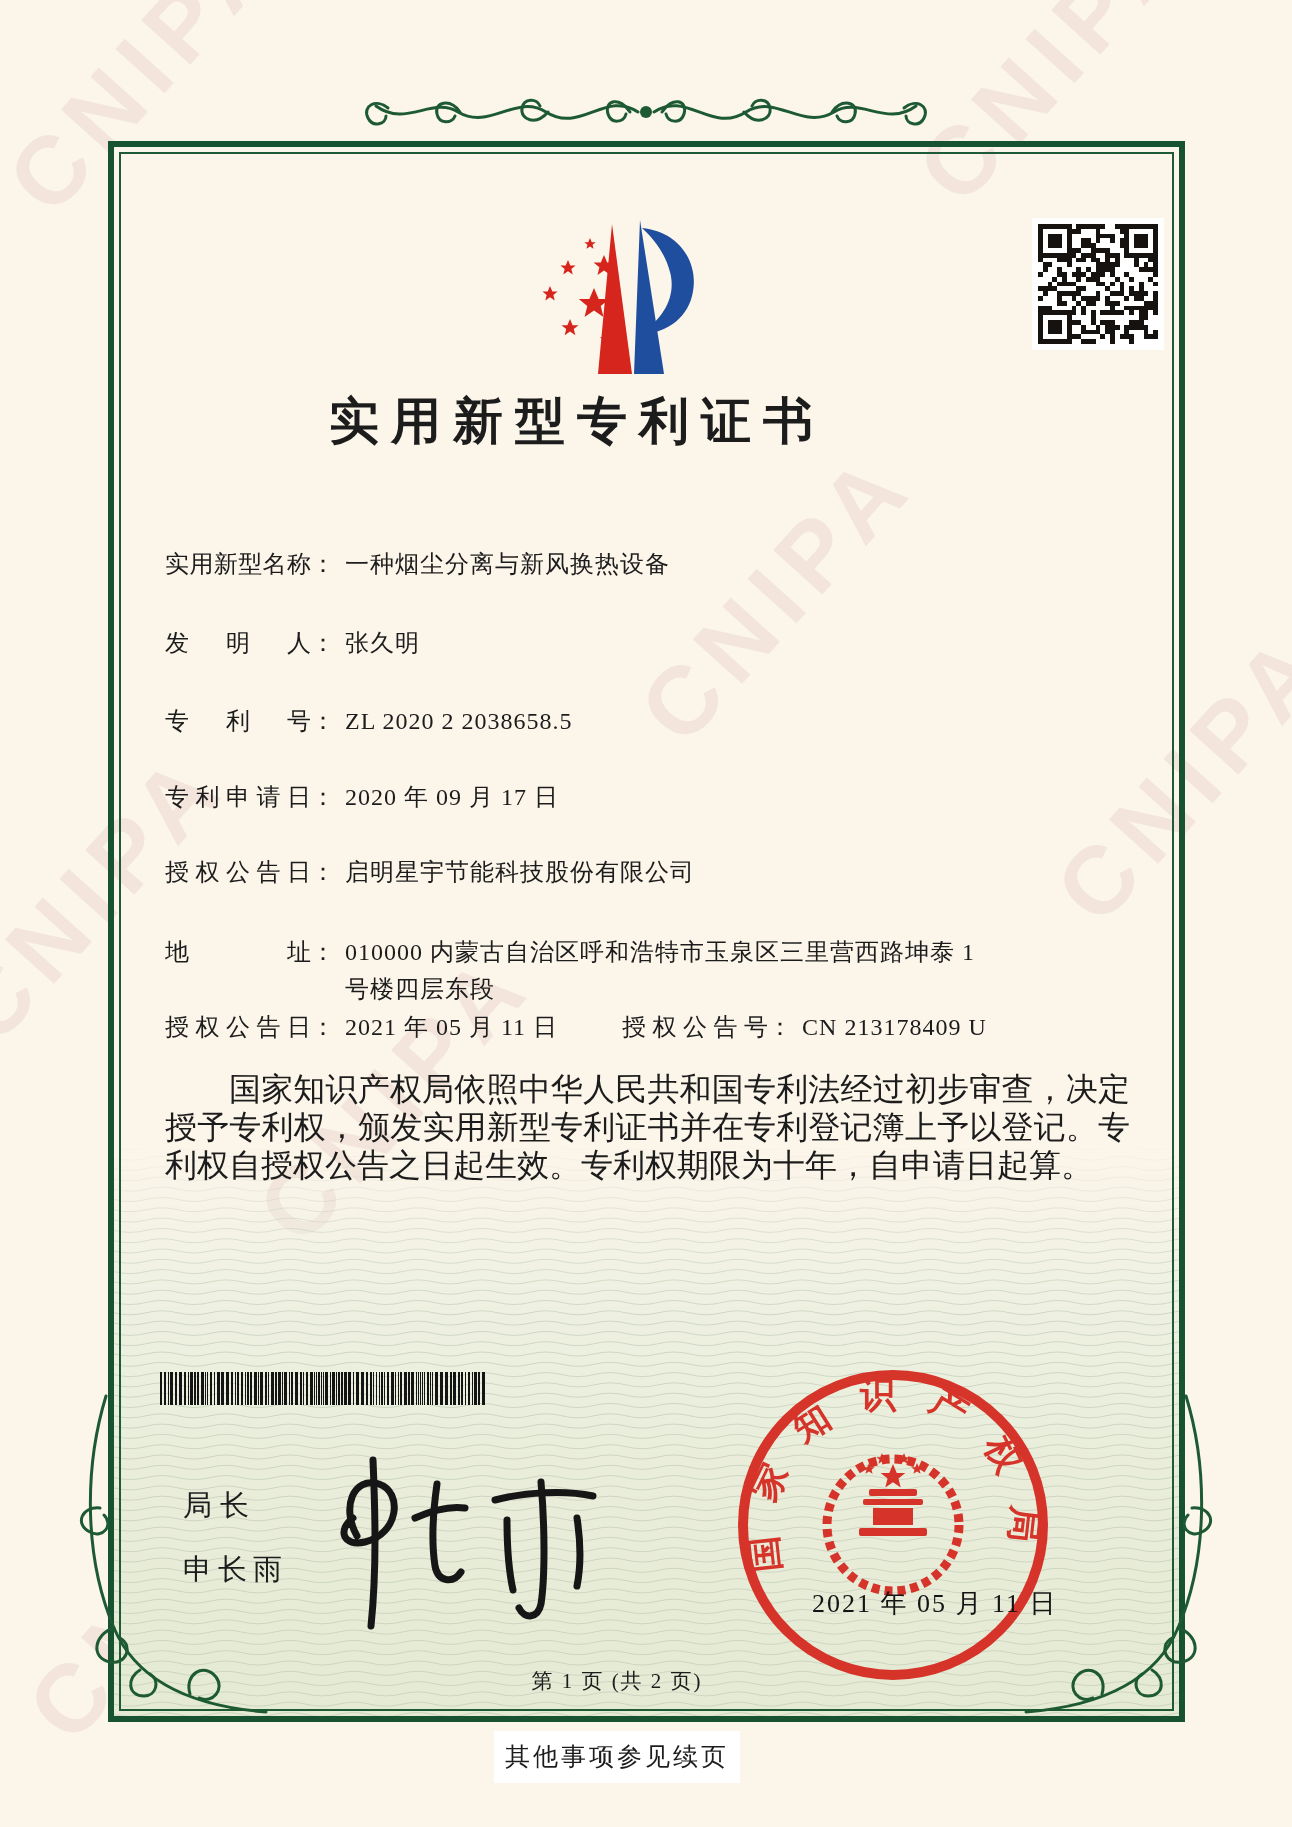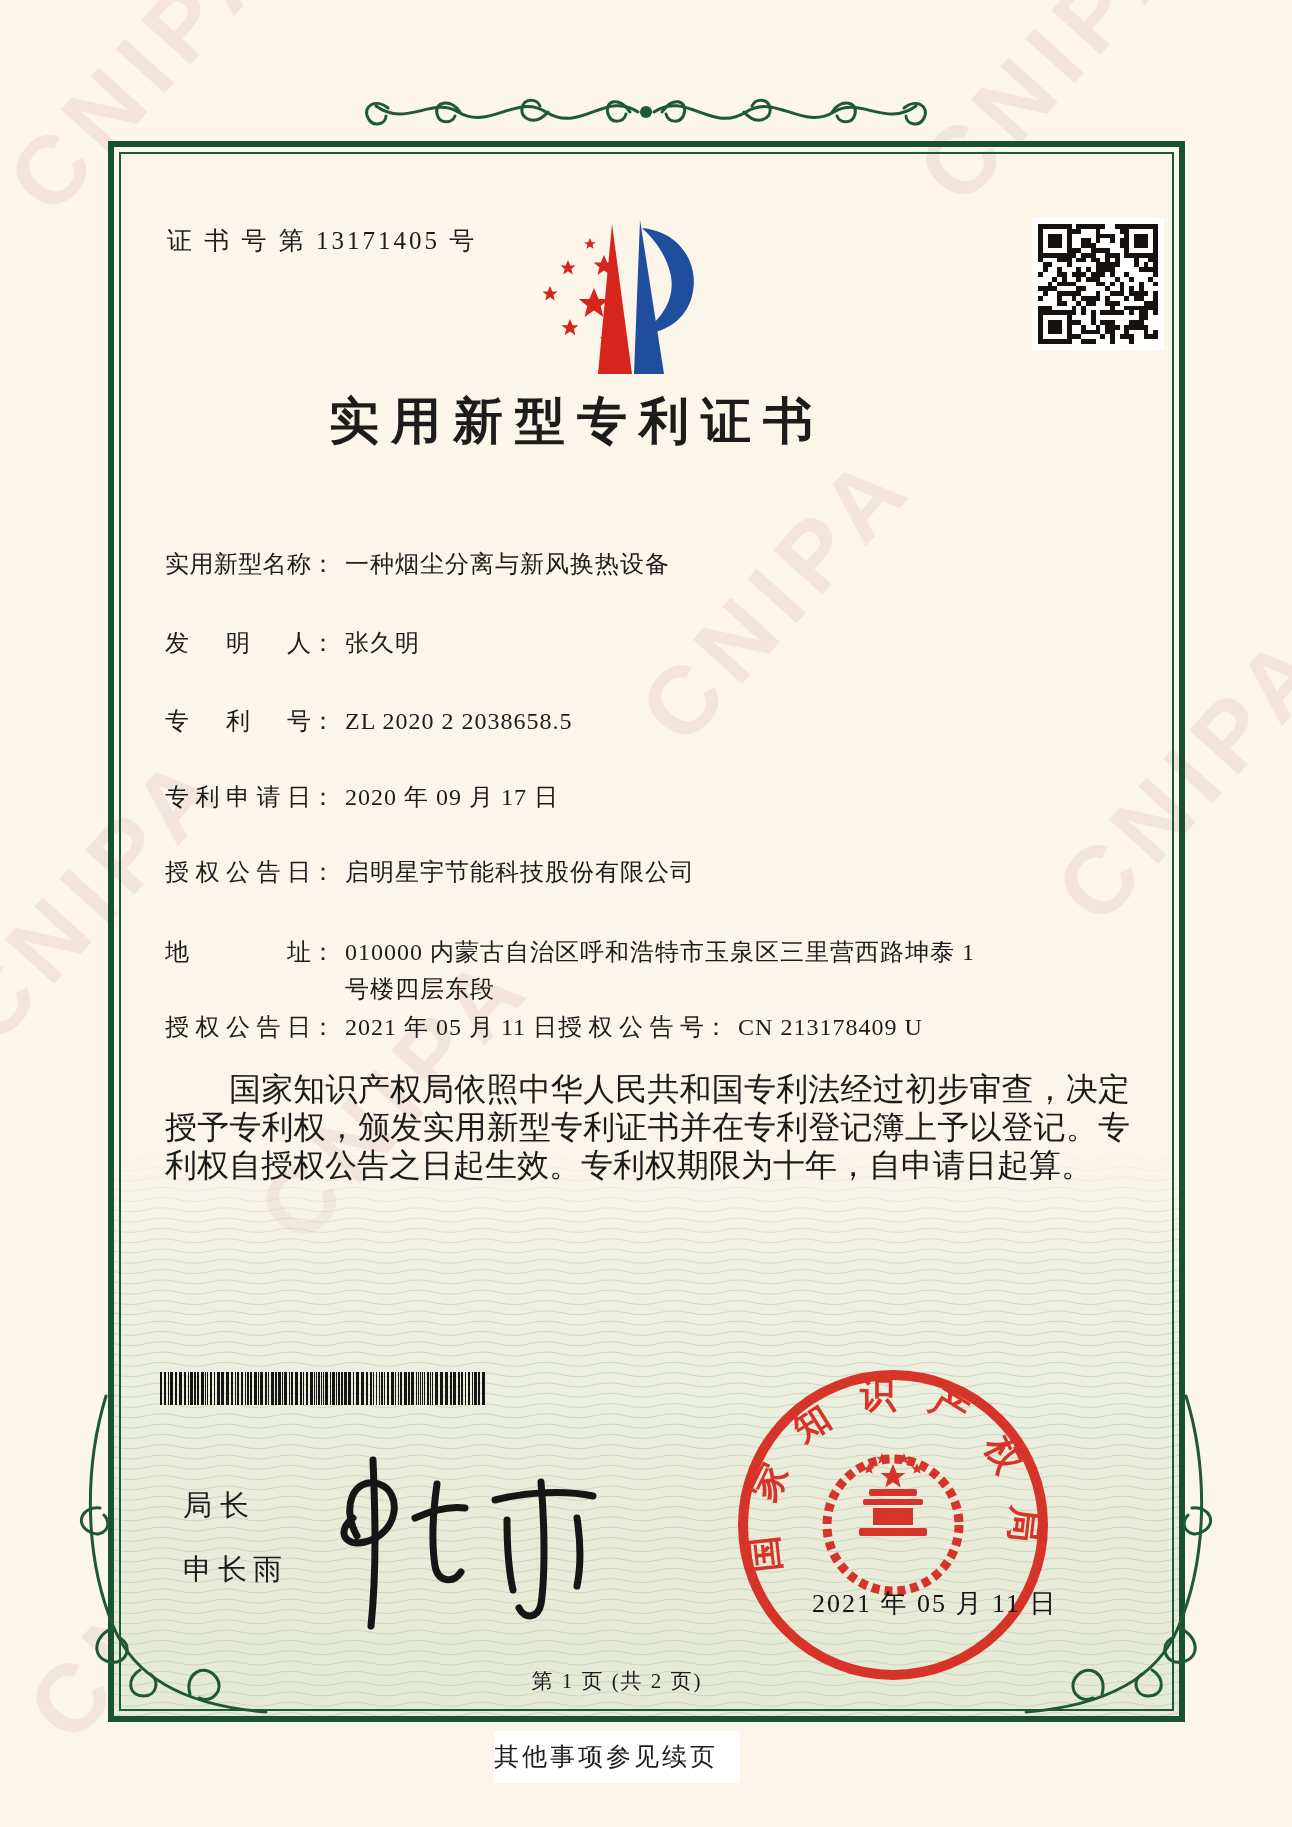--- a/index.html
+++ b/index.html
@@ -36,21 +36,21 @@
   .qw{background:#fff;}
   .title{position:absolute;left:0;top:388px;width:1154px;z-index:3;
     text-align:center;font-size:50px;font-weight:bold;letter-spacing:12px;}
   
   .frow{position:absolute;left:165px;z-index:3;font-size:24px;line-height:37px;white-space:nowrap;}
   .flabel{display:inline-block;width:146px;text-align:justify;text-align-last:justify;
     vertical-align:top;}
   .fcolon{display:inline-block;margin-right:10px;vertical-align:top;}
   .fvalue{letter-spacing:1px;}
   .fvalue-block{display:inline-block;width:640px;white-space:normal;vertical-align:top;letter-spacing:1px;}
-  .fgroup2{}
+  .fgroup2{margin-left:64px;}
   
   .bodytext{position:absolute;left:165px;top:1070px;width:965px;z-index:3;
     font-size:32px;line-height:38px;text-align:justify;}
   .bodytext p{margin:0;text-indent:2em;}
   
   .waves-zone{position:absolute;left:114px;top:1142px;width:1069px;height:578px;z-index:1;
     background:linear-gradient(to bottom, rgba(238,241,228,0) 0%, rgba(236,240,225,0.85) 22%, #e9edda 55%, #e5ead4 100%);
     -webkit-mask-image:linear-gradient(to bottom, rgba(0,0,0,0) 0%, rgba(0,0,0,.7) 14%, #000 30%);
     mask-image:linear-gradient(to bottom, rgba(0,0,0,0) 0%, rgba(0,0,0,.7) 14%, #000 30%);
     overflow:hidden;}
@@ -64,21 +64,21 @@
   .director-name{position:absolute;left:183px;top:1550px;z-index:3;
     font-family:"Liberation Sans","DejaVu Sans",sans-serif;font-size:29px;font-weight:500;letter-spacing:6px;}
   .signature{position:absolute;left:295px;top:1448px;width:330px;height:200px;z-index:4;}
   .signature path{stroke:#161616;fill:none;stroke-width:7;stroke-linecap:round;stroke-linejoin:round;}
   .seal{position:absolute;left:733px;top:1365px;width:320px;height:320px;z-index:4;opacity:.93;}
   .seal-date{position:absolute;left:812px;top:1586px;z-index:5;
     font-size:26px;letter-spacing:2px;color:#141414;white-space:nowrap;}
   .page-no{position:absolute;left:0;top:1667px;width:1234px;z-index:3;
     text-align:center;font-size:21px;letter-spacing:2px;}
   .note-box{position:absolute;left:494px;top:1731px;width:246px;height:52px;z-index:3;
-    background:#ffffff;line-height:52px;font-size:25px;letter-spacing:3px;}
+    background:#ffffff;text-align:center;line-height:52px;font-size:25px;letter-spacing:3px;}
 </style>
 </head>
 <body>
 
 <div class="page">
 
   <div class="wm" style="left:-14px;top:160px">CNIPA</div>
   <div class="wm" style="left:896px;top:150px">CNIPA</div>
   <div class="wm" style="left:618px;top:690px">CNIPA</div>
   <div class="wm" style="left:-70px;top:990px">CNIPA</div>
@@ -179,21 +179,20 @@
   <svg class="orn" style="left:1012px;top:1388px;width:210px;height:330px" viewBox="0 0 210 330">
     <g transform="translate(210,0) scale(-1,1)">
       <path d="M36,8 C14,80 14,170 44,240 C66,292 120,318 196,324"></path>
       <path d="M44,240 c-20,6 -24,30 -4,34 c16,3 24,-16 10,-24"></path>
       <path d="M30,120 c-18,-2 -26,16 -10,24 c13,7 24,-7 14,-17"></path>
       <path d="M120,306 c-6,-20 14,-32 26,-17 c9,12 -3,27 -17,21"></path>
       <path d="M70,282 c-14,8 -12,26 4,26 c13,0 16,-16 6,-22"></path>
     </g>
   </svg>
 
-  <div class="cert-no">证 书 号 第 13171405 号</div>
 
   <svg class="logo" viewBox="0 0 160 160">
     <defs>
       <path id="star" d="M0,-10 L2.9,-3.1 L9.5,-3.1 L4.2,1.2 L5.9,8.1 L0,4 L-5.9,8.1 L-4.2,1.2 L-9.5,-3.1 L-2.9,-3.1 Z"></path>
     </defs>
     <g fill="#d6251c">
       <use href="#star" transform="translate(50,24) scale(0.6)"></use>
       <use href="#star" transform="translate(28,48) scale(0.8)"></use>
       <use href="#star" transform="translate(64,46) scale(1.1)"></use>
       <use href="#star" transform="translate(10,74) scale(0.8)"></use>

